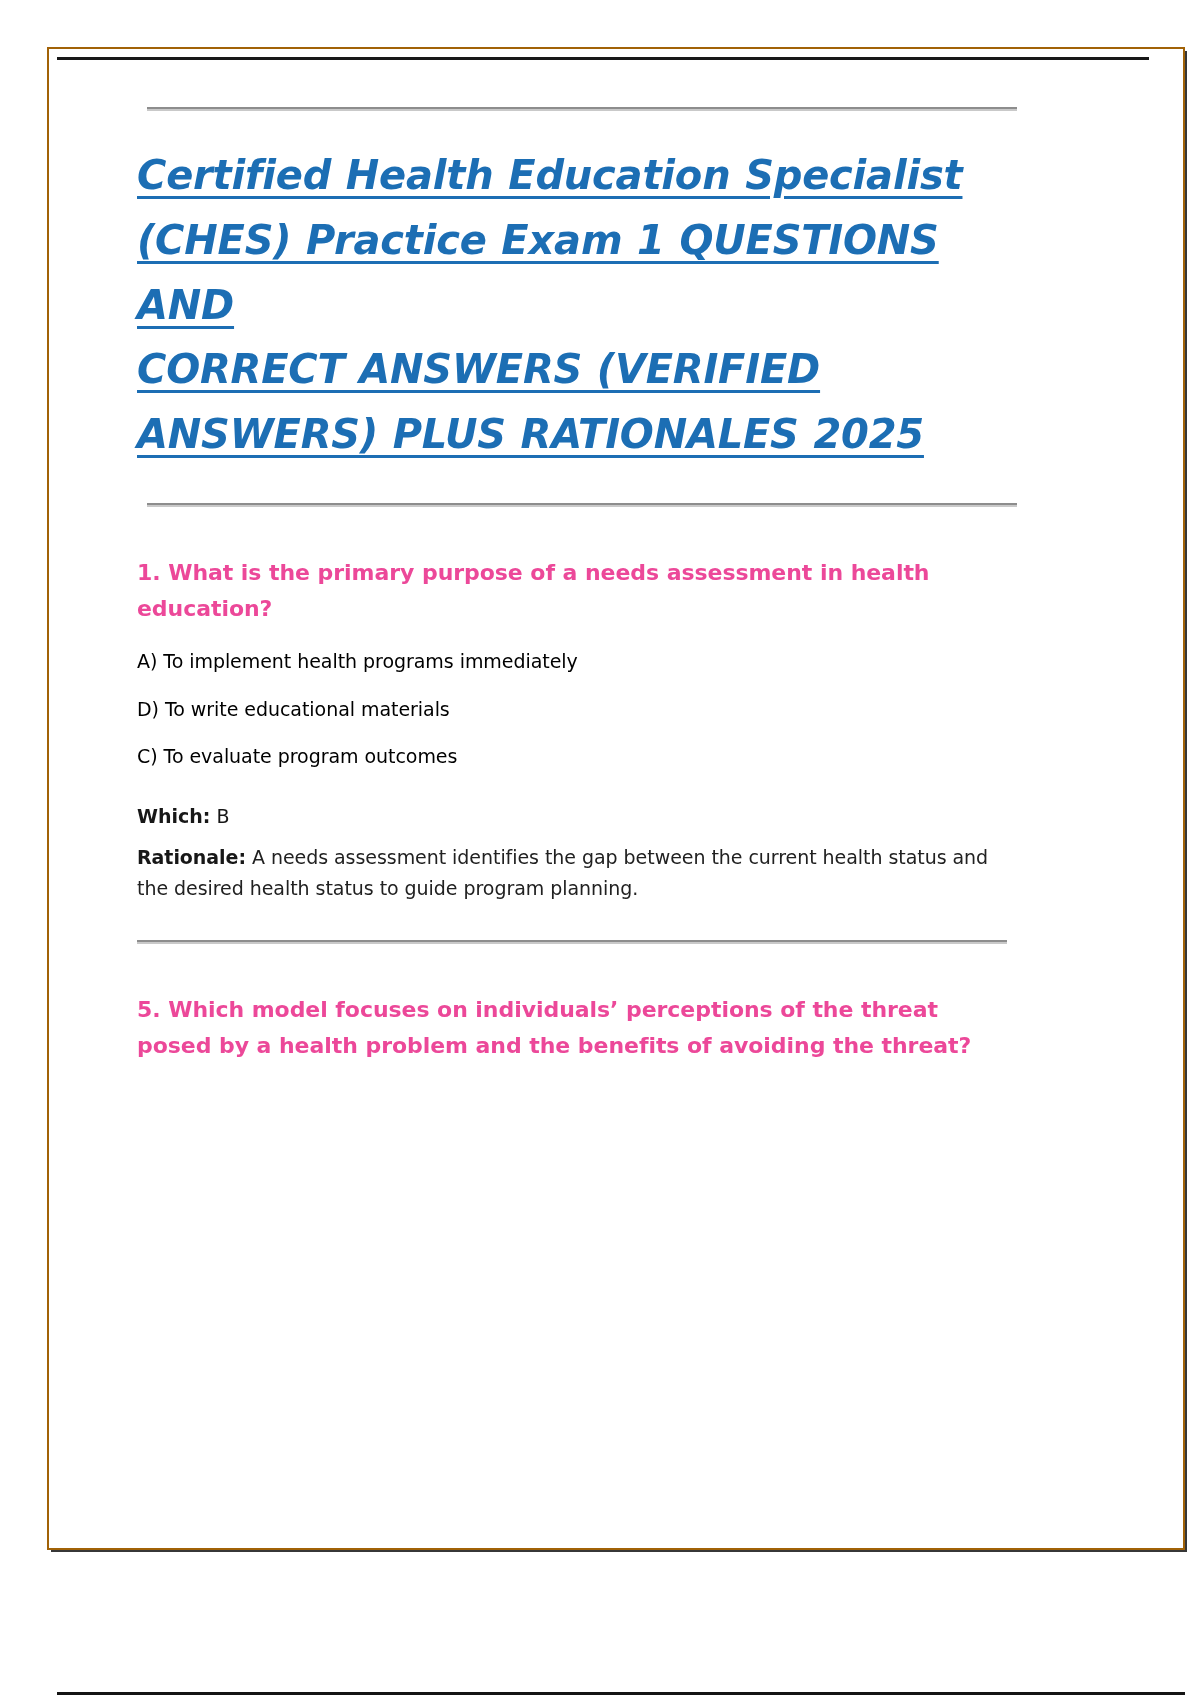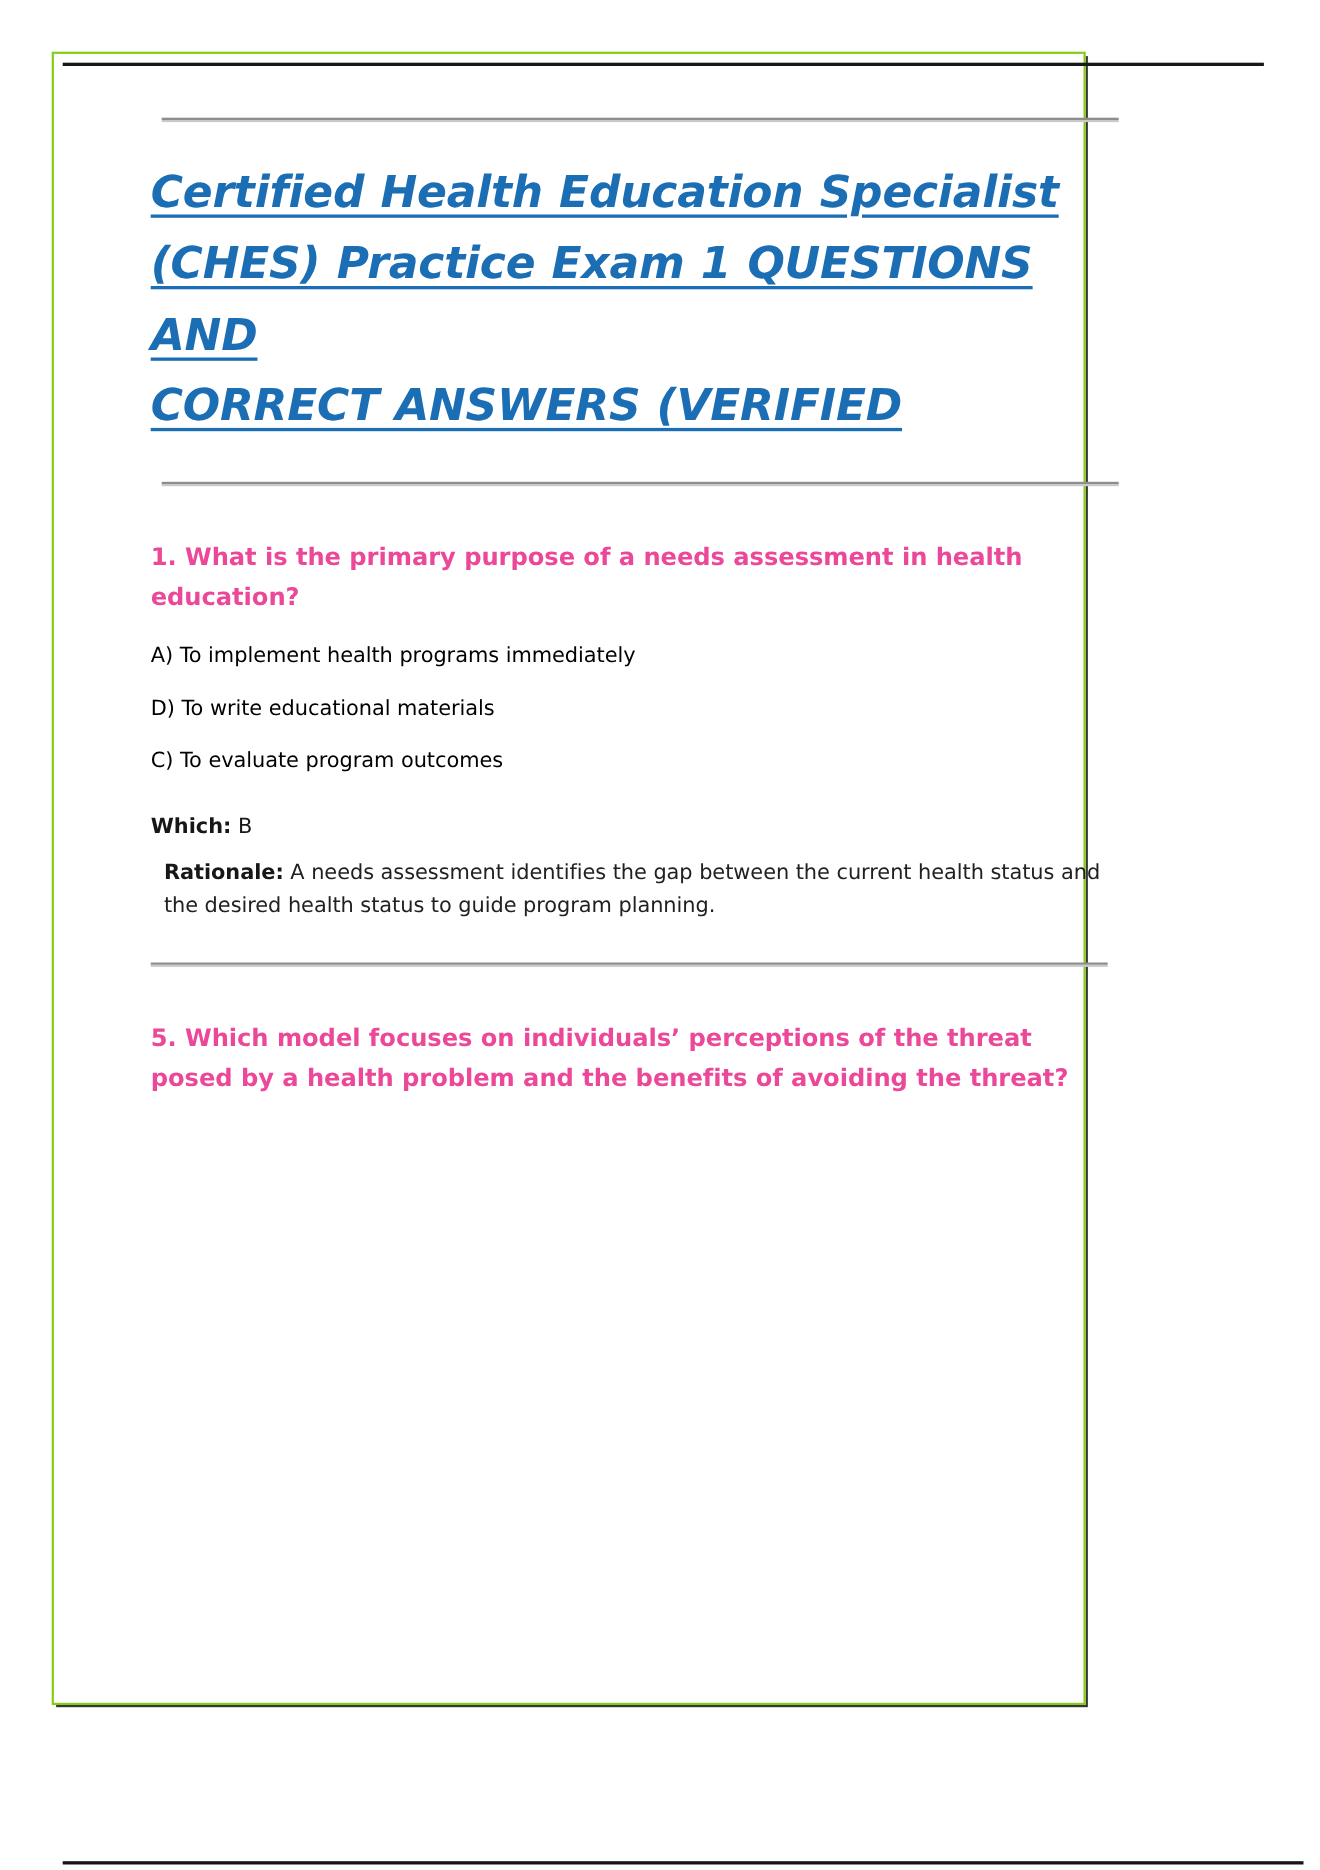--- a/index.html
+++ b/index.html
@@ -15,24 +15,24 @@
     overflow: hidden;
     font-family: "DejaVu Sans", "Liberation Sans", sans-serif;
     -webkit-font-smoothing: antialiased;
   }
 
   
   .page-sheet {
     position: absolute;
     left: 47px;
     top: 47px;
-    width: 940px;
+    width: 1138px;
     height: 1503px;
     box-sizing: border-box;
-    border: 2px solid #84cc16;
+    border: 2px solid #a16207;
     background: #ffffff;
     box-shadow: 3px 3px 0 -1px rgba(20,20,20,0.85);
   }
 
   
   .page-top-inner-rule {
     position: absolute;
     left: 8px;
     top: 8px;
     width: 1092px;
@@ -114,21 +114,21 @@
     line-height: 1.28;
     margin: 36px 0 0 0;
   }
   .answer-line .lbl { font-weight: 700; }
   .answer-line .val { font-weight: 400; }
 
   .rationale {
     font-size: 19px;
     color: #212121;
     line-height: 1.62;
-    margin: 14px 0 0 12px;
+    margin: 14px 0 0 0;
     letter-spacing: -0.05px;
   }
   .rationale .lbl { font-weight: 700; color: #171717; }
 
   
   .next-page-sheet {
     position: absolute;
     left: 57px;
     top: 1692px;
     width: 1128px;
@@ -140,21 +140,21 @@
 </head>
 <body>
 
 <div class="page-sheet">
   <div class="page-top-inner-rule"></div>
 
   <div class="content">
 
     <div class="rule rule-title-top"></div>
 
-    <h1 class="doc-title"><span class="tl">Certified Health Education Specialist</span><br><span class="tl">(CHES) Practice Exam 1 QUESTIONS AND</span><br><span class="tl">CORRECT ANSWERS (VERIFIED</span><br></h1>
+    <h1 class="doc-title"><span class="tl">Certified Health Education Specialist</span><br><span class="tl">(CHES) Practice Exam 1 QUESTIONS AND</span><br><span class="tl">CORRECT ANSWERS (VERIFIED</span><br><span class="tl">ANSWERS) PLUS RATIONALES 2025</span></h1>
 
     <div class="rule rule-title-bottom"></div>
 
     <div class="qblock">
       <p class="q-stem">1. What is the primary purpose of a needs assessment in health education?</p>
 
       <p class="opt">A) To implement health programs immediately</p>
       <p class="opt">D) To write educational materials</p>
       <p class="opt">C) To evaluate program outcomes</p>
 

